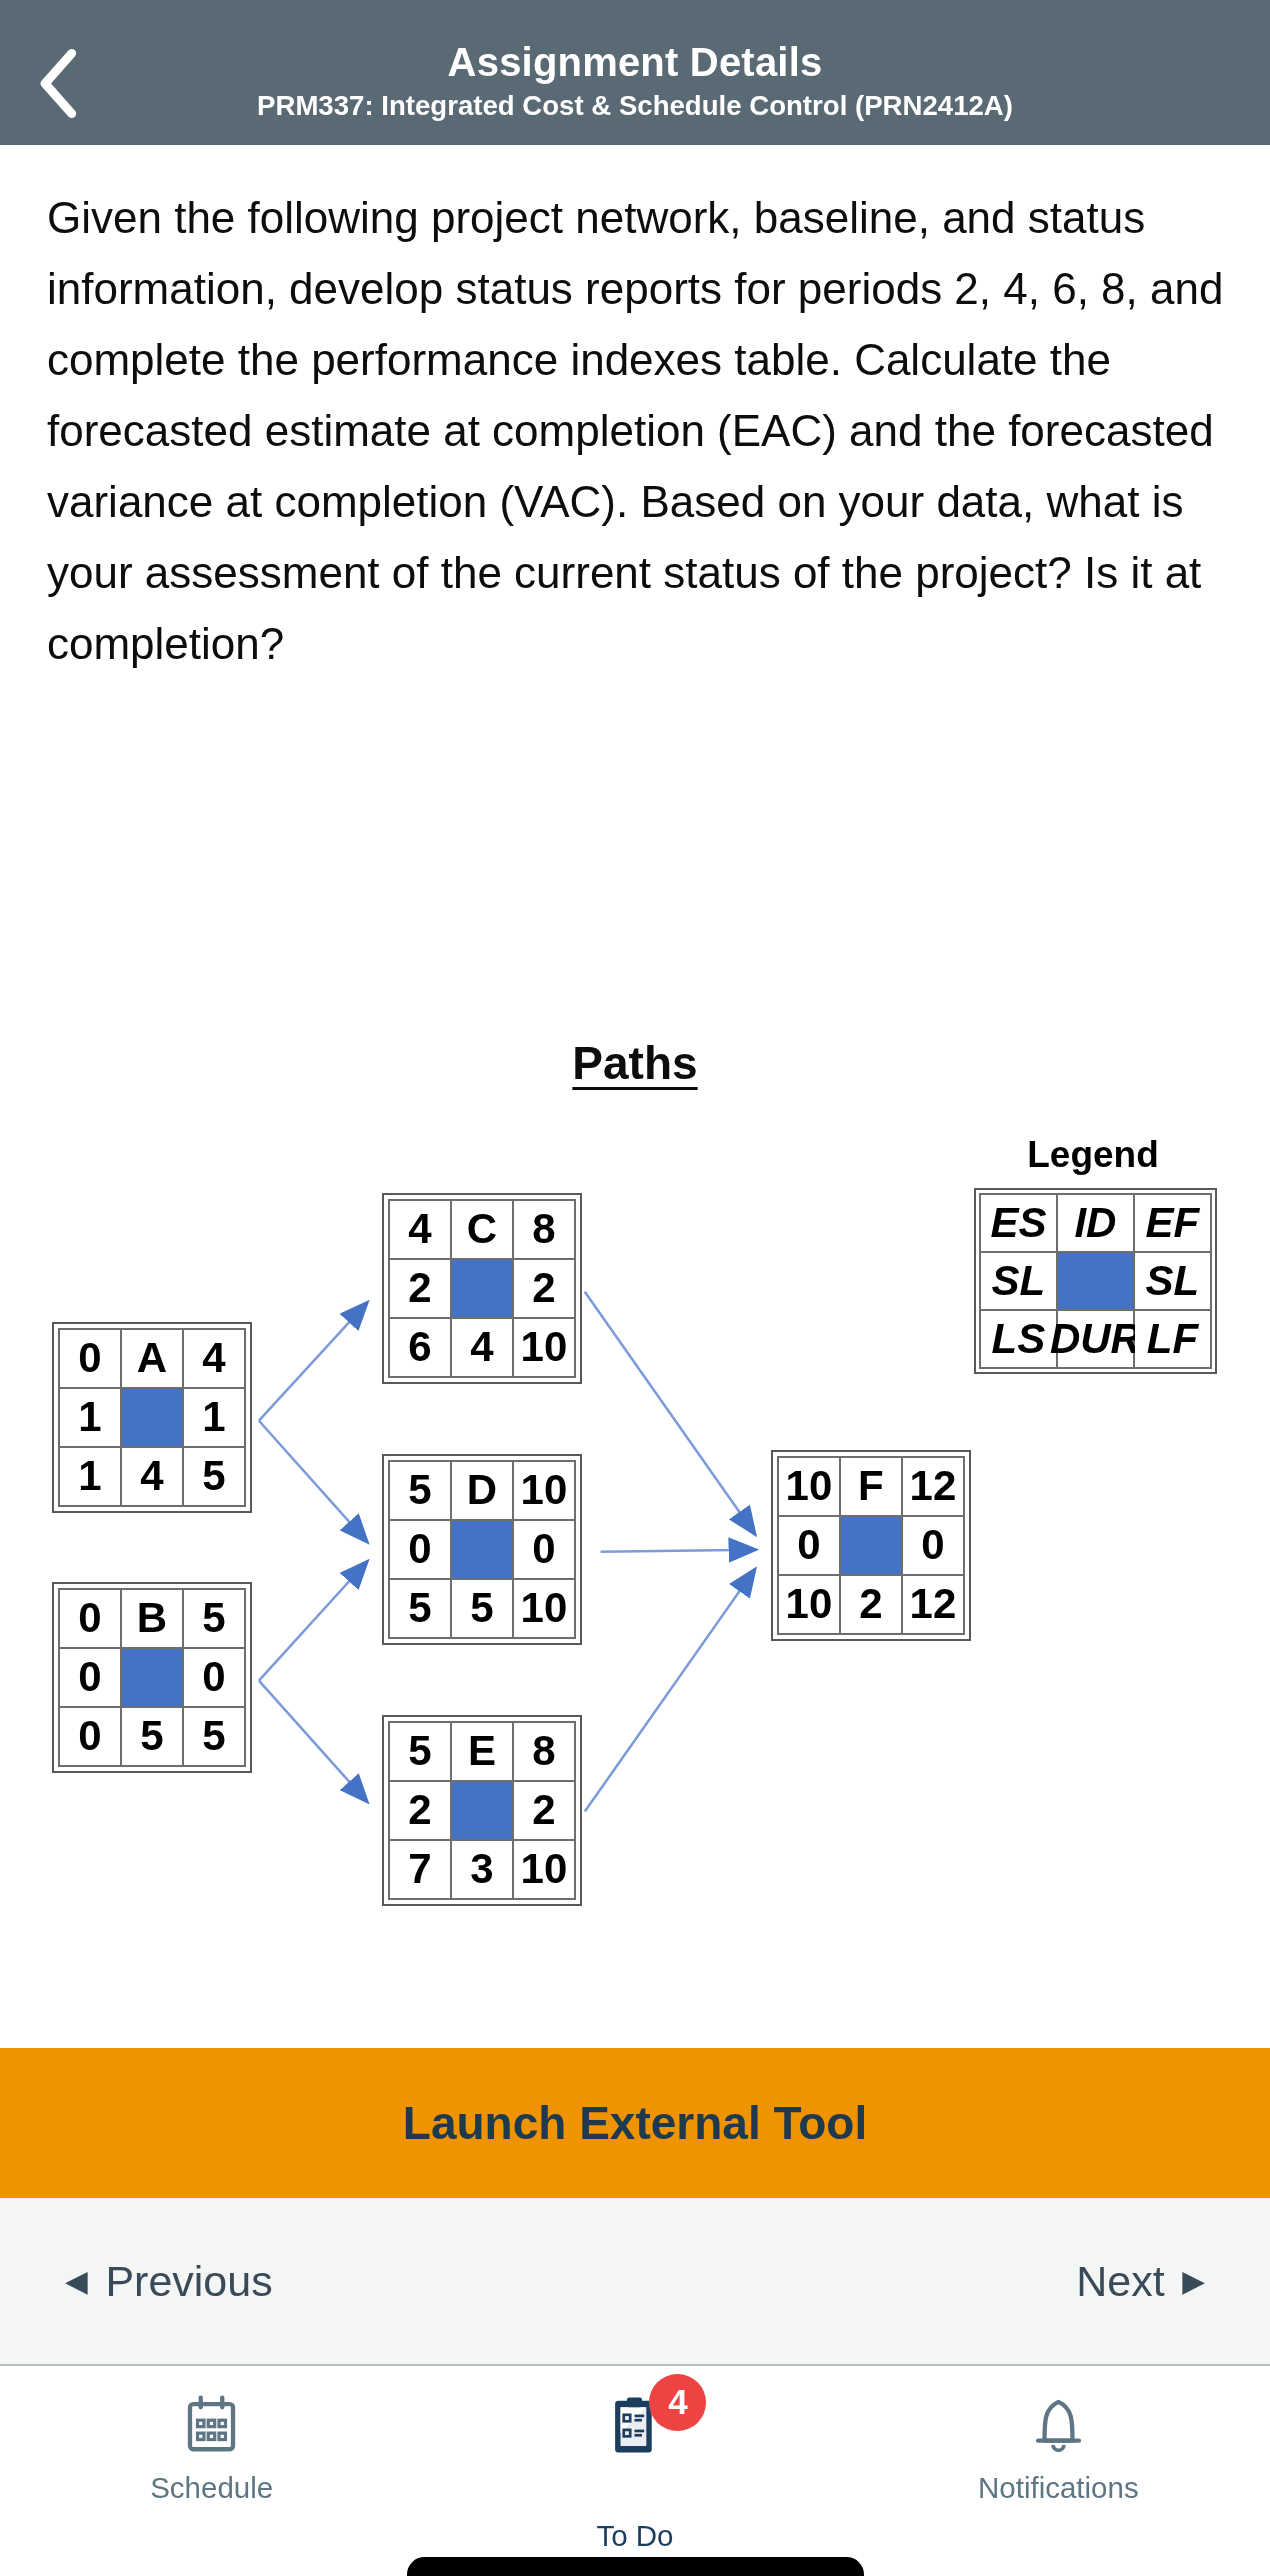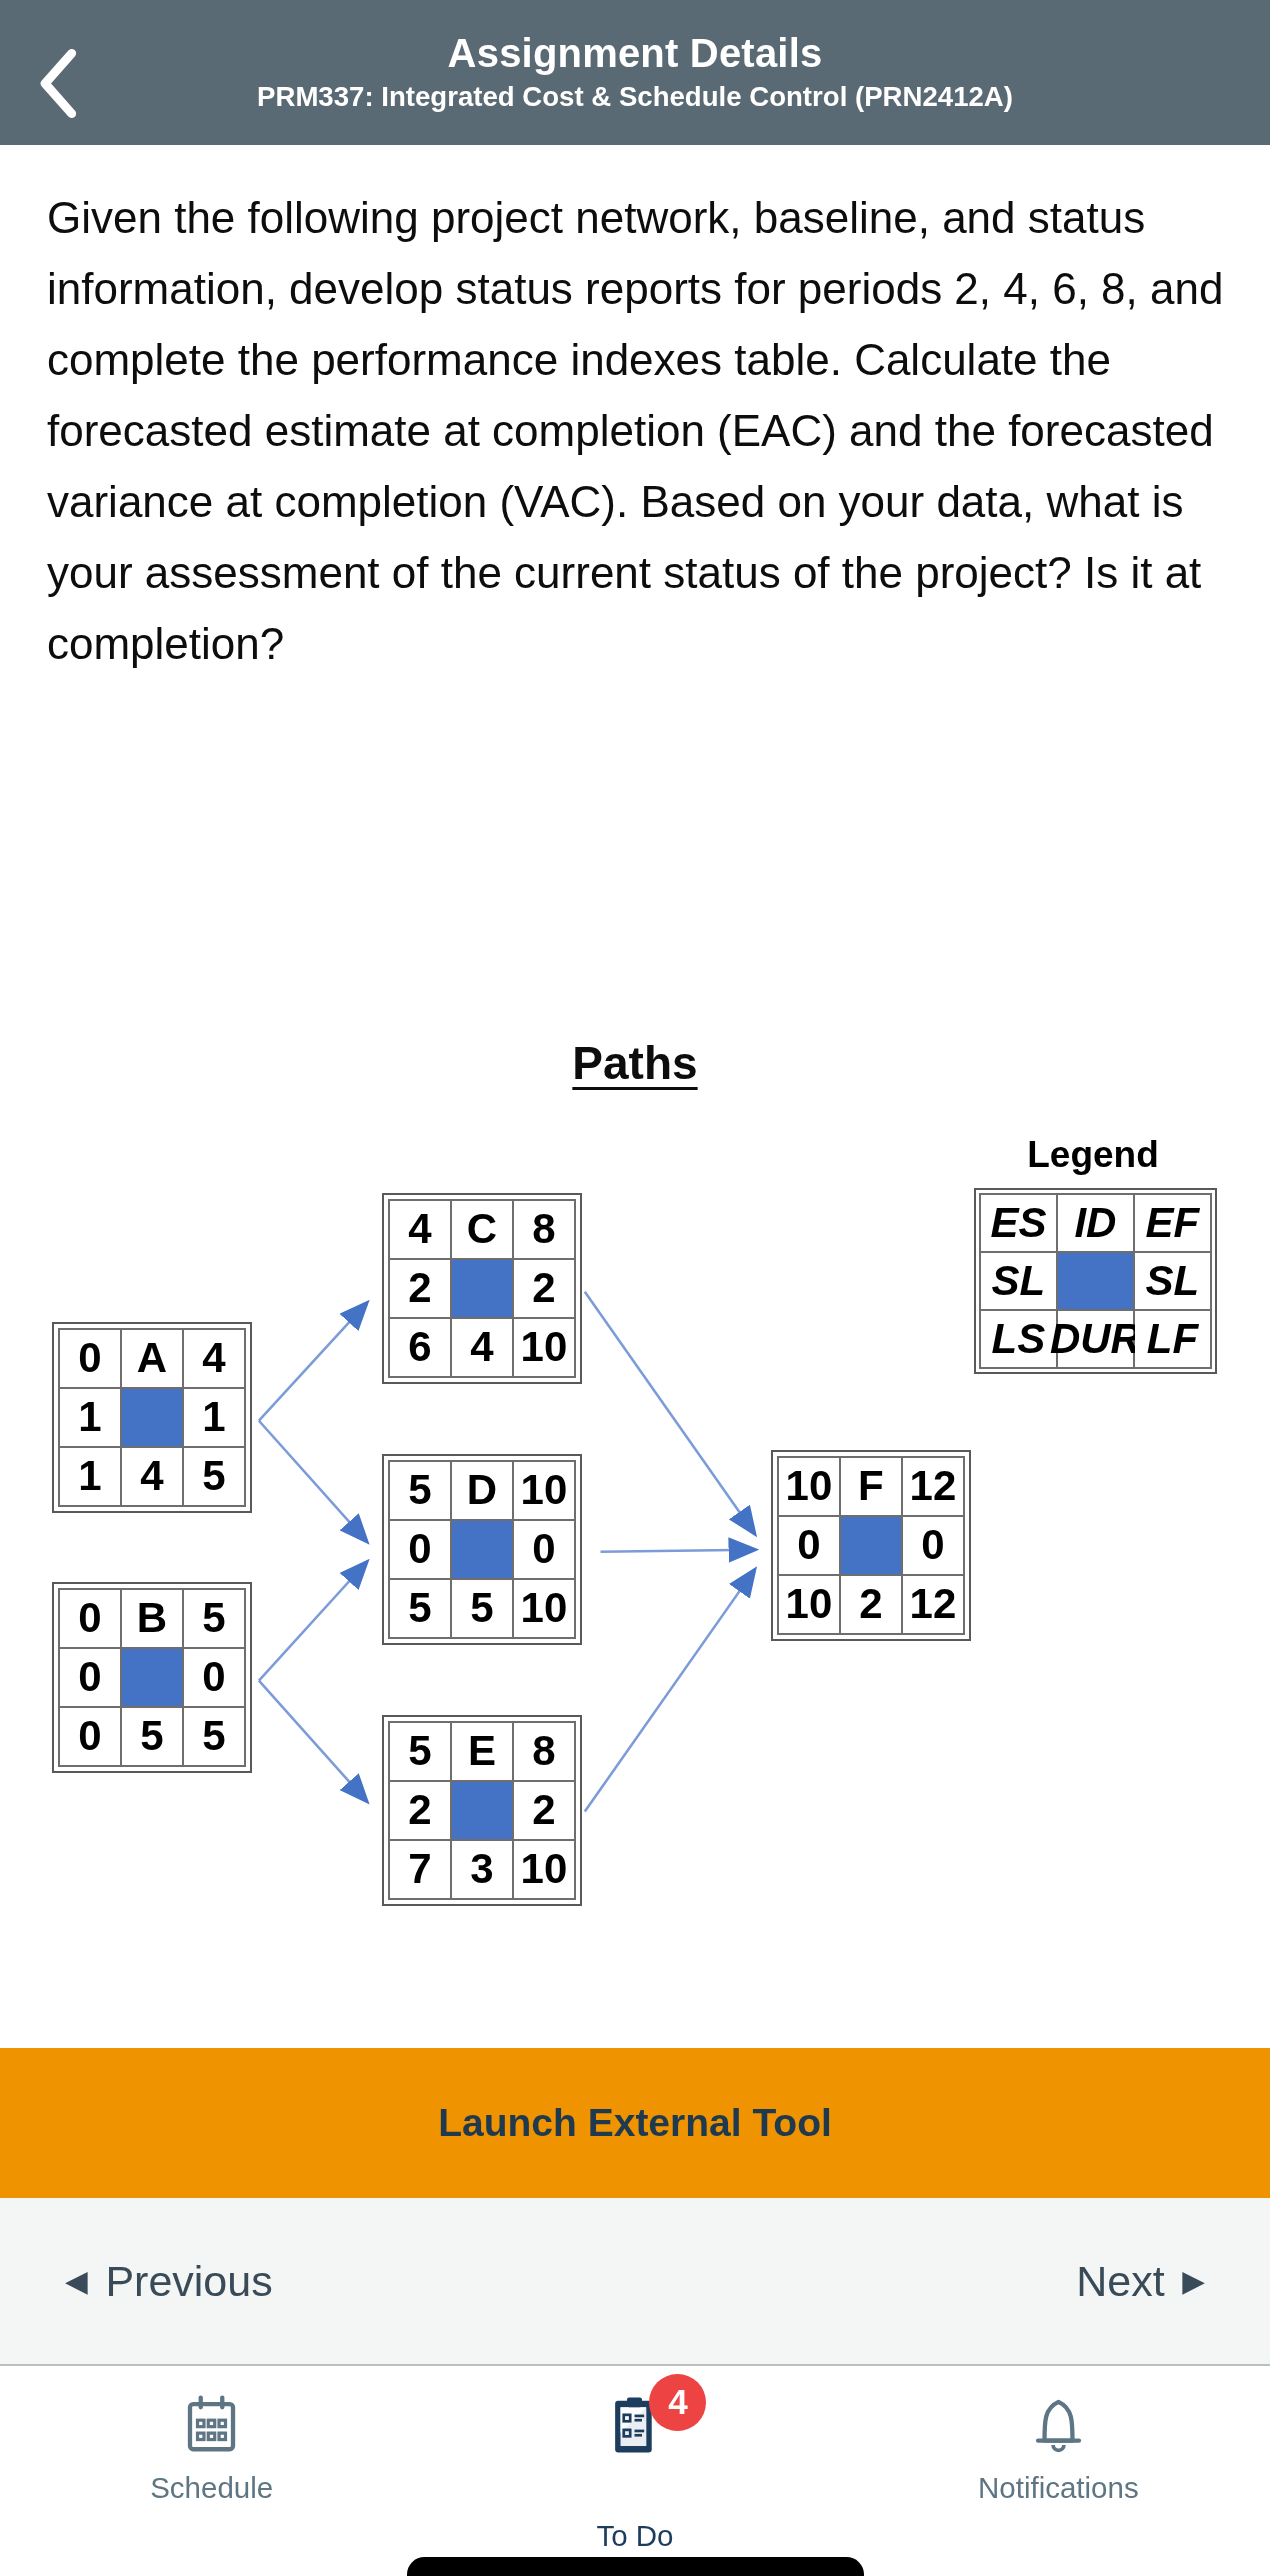--- a/index.html
+++ b/index.html
@@ -16,21 +16,21 @@
     position:absolute;top:0;left:0;width:1270px;height:145px;
     background:#5A6A74;color:#fff;
   }
   .back-btn{
     position:absolute;left:27.6px;top:49px;width:59px;height:69px;
     display:flex;align-items:center;justify-content:center;cursor:pointer;
   }
   .header-titles{
     position:absolute;left:118px;right:118px;top:0;height:145px;
     display:flex;flex-direction:column;justify-content:flex-end;
-    align-items:center;padding-bottom:31px;box-sizing:border-box;
+    align-items:center;padding-bottom:22px;box-sizing:border-box;
   }
   .header-title{font-size:40px;font-weight:600;line-height:47px;letter-spacing:0.2px;}
   .header-subtitle{font-size:27.6px;font-weight:700;line-height:35px;margin-top:2px;white-space:nowrap;}
 
   
   .content{
     position:absolute;top:145px;left:0;width:1270px;
     padding:37px 45px 0 47px;box-sizing:border-box;color:#0d0d0d;
   }
   .content p{
@@ -74,21 +74,21 @@
     text-align:center;font-size:37px;font-weight:700;color:#000;margin-bottom:12px;
   }
   .legend-table{background:#fff;border:2px solid #595959;padding:3px;display:inline-block;margin-left:5.9px;}
 
   
   .launch-btn{
     position:absolute;top:2048px;left:0;width:1270px;height:150px;
     background:#EF9300;display:flex;align-items:center;justify-content:center;
     cursor:pointer;
   }
-  .launch-btn span{color:#1F3A4F;font-size:39px;font-weight:700;}
+  .launch-btn span{color:#1F3A4F;font-size:46px;font-weight:700;}
 
   
   .prevnext{
     position:absolute;top:2198px;left:0;width:1270px;height:168px;
     background:#F4F5F5;border-bottom:2px solid #B9C0C4;box-sizing:border-box;
     display:flex;align-items:center;justify-content:space-between;
     padding:0 65px;color:#394B58;
   }
   .pn-btn{display:flex;align-items:center;gap:17.7px;font-size:43px;font-weight:400;cursor:pointer;}
   .pn-tri{font-size:29.5px;line-height:1;}

